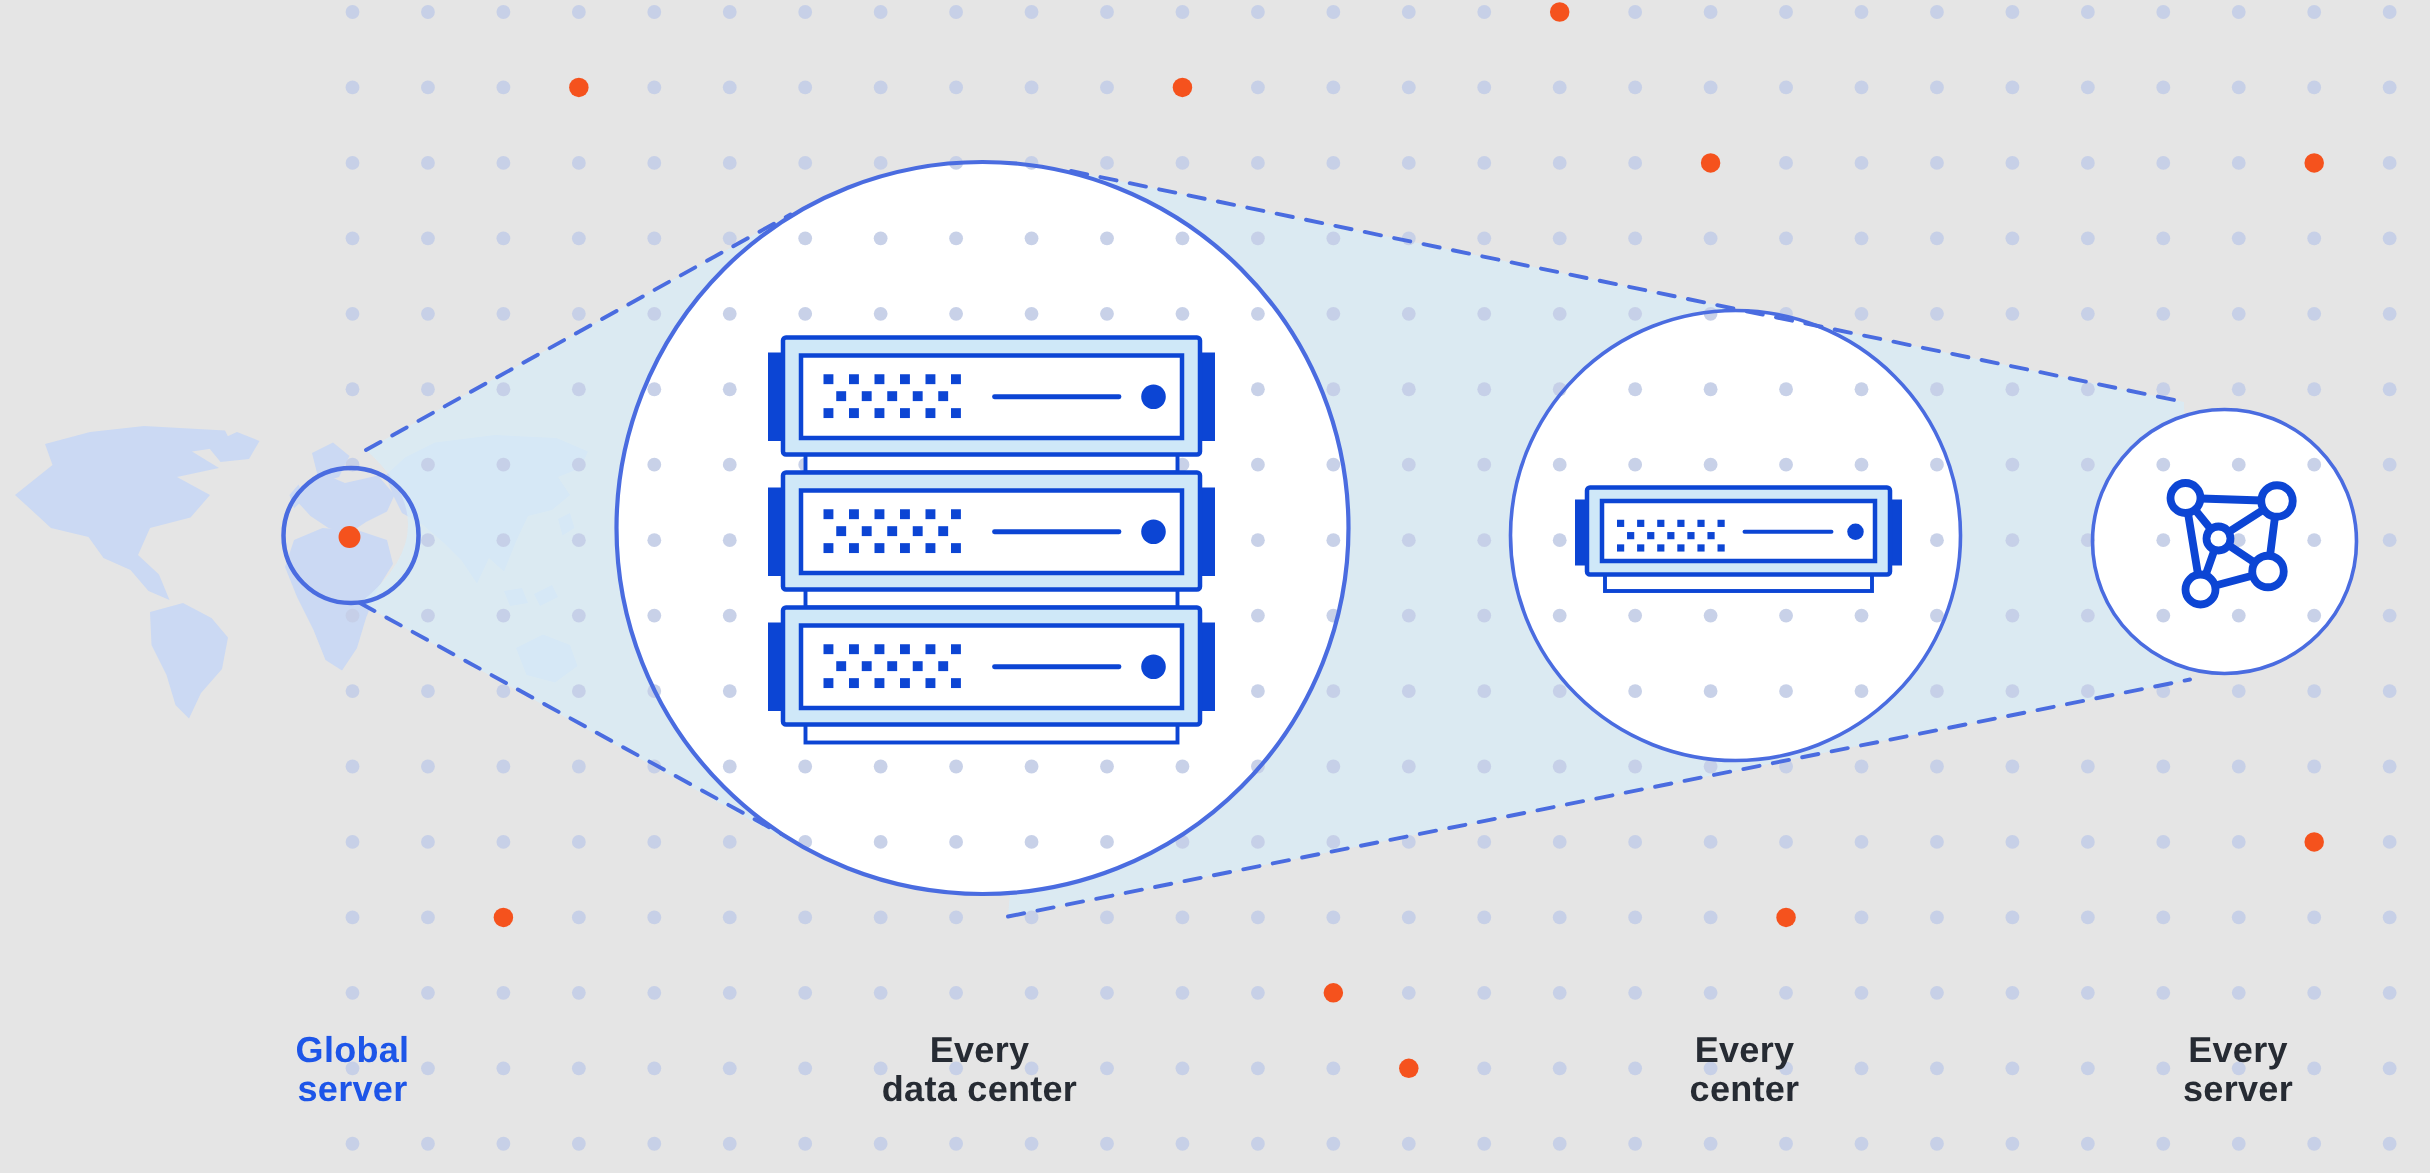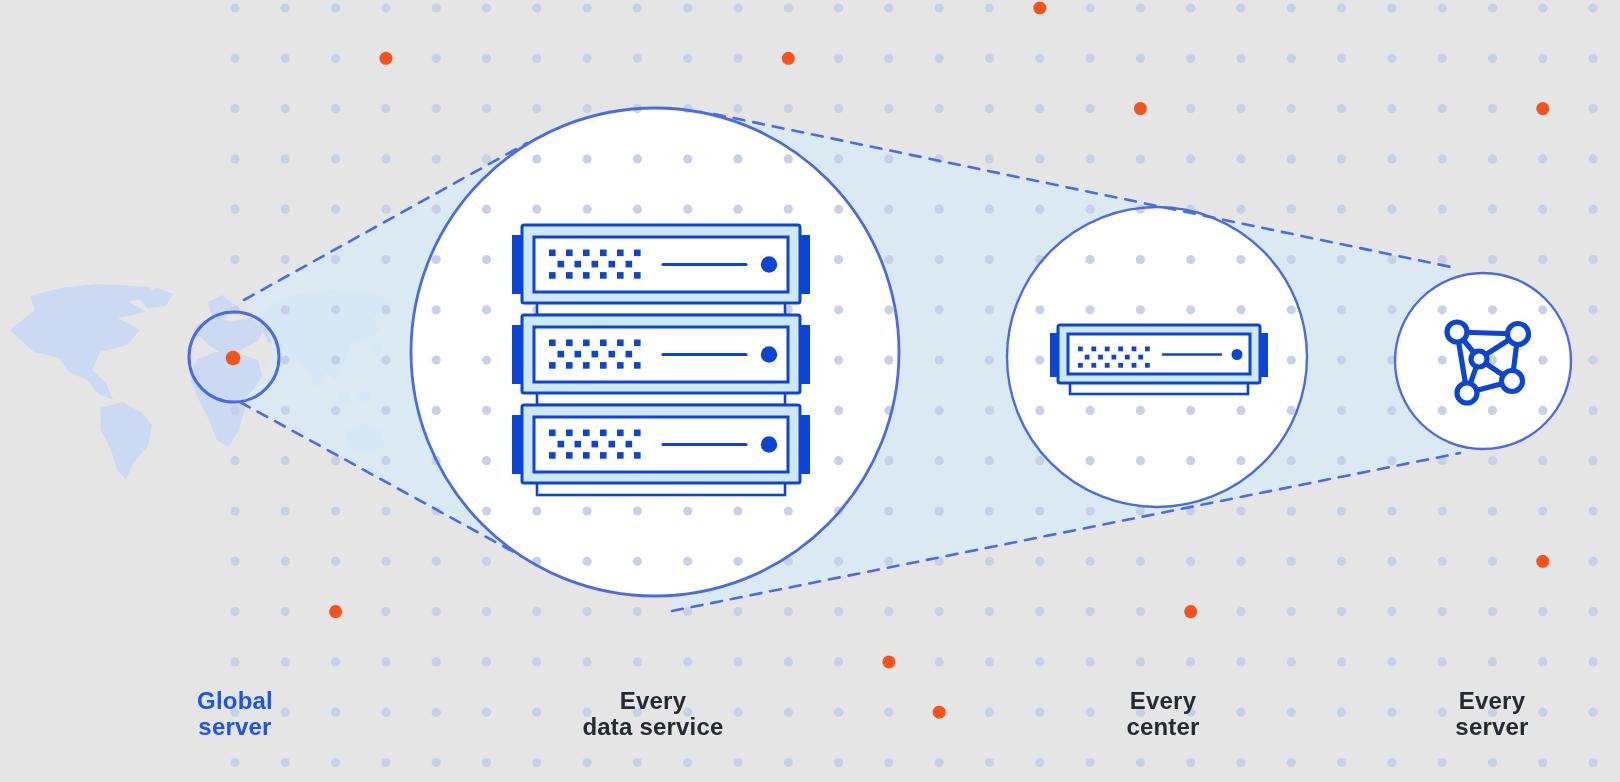--- a/index.html
+++ b/index.html
@@ -655,21 +655,21 @@
 
     <circle class="marker" cx="233" cy="358" r="7.3"></circle>
   </svg>
 
   <div class="stage-label blue" style="left:235px">
     <div>Global</div>
     <div>server</div>
   </div>
   <div class="stage-label" style="left:653px">
     <div>Every</div>
-    <div>data service</div>
+    <div>data center</div>
   </div>
   <div class="stage-label" style="left:1163px">
     <div>Every</div>
     <div>center</div>
   </div>
   <div class="stage-label" style="left:1492px">
     <div>Every</div>
     <div>server</div>
   </div>
 </div>

